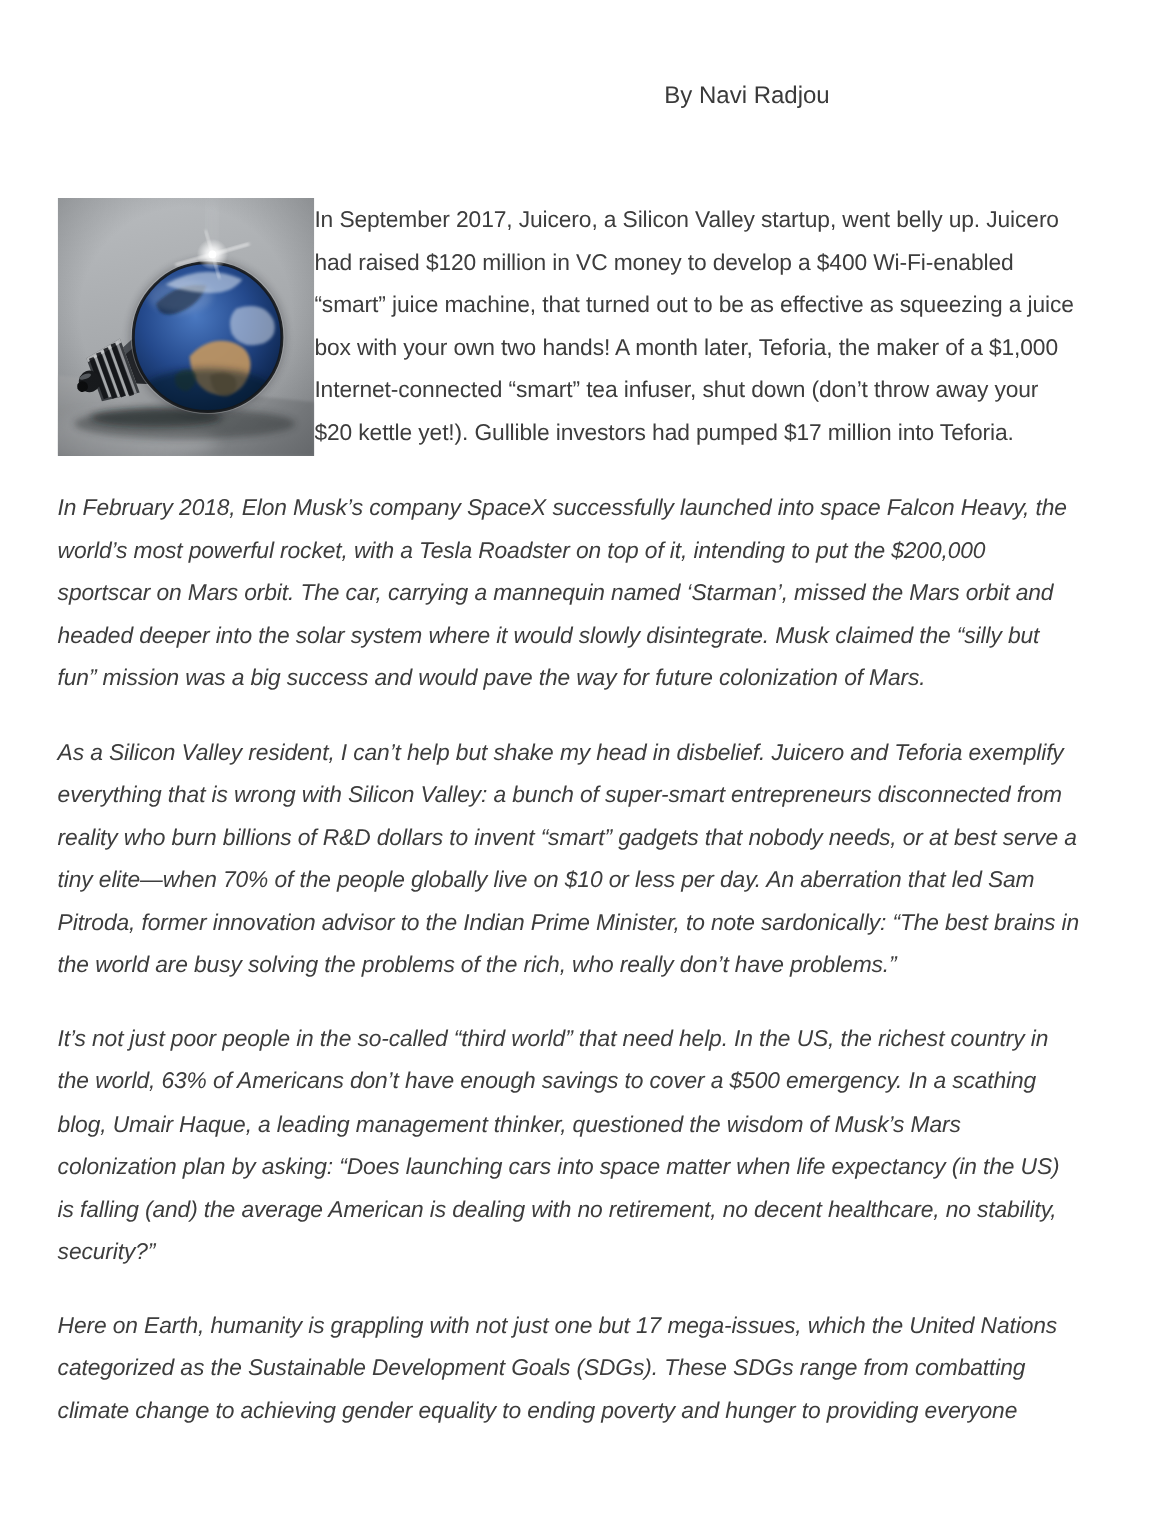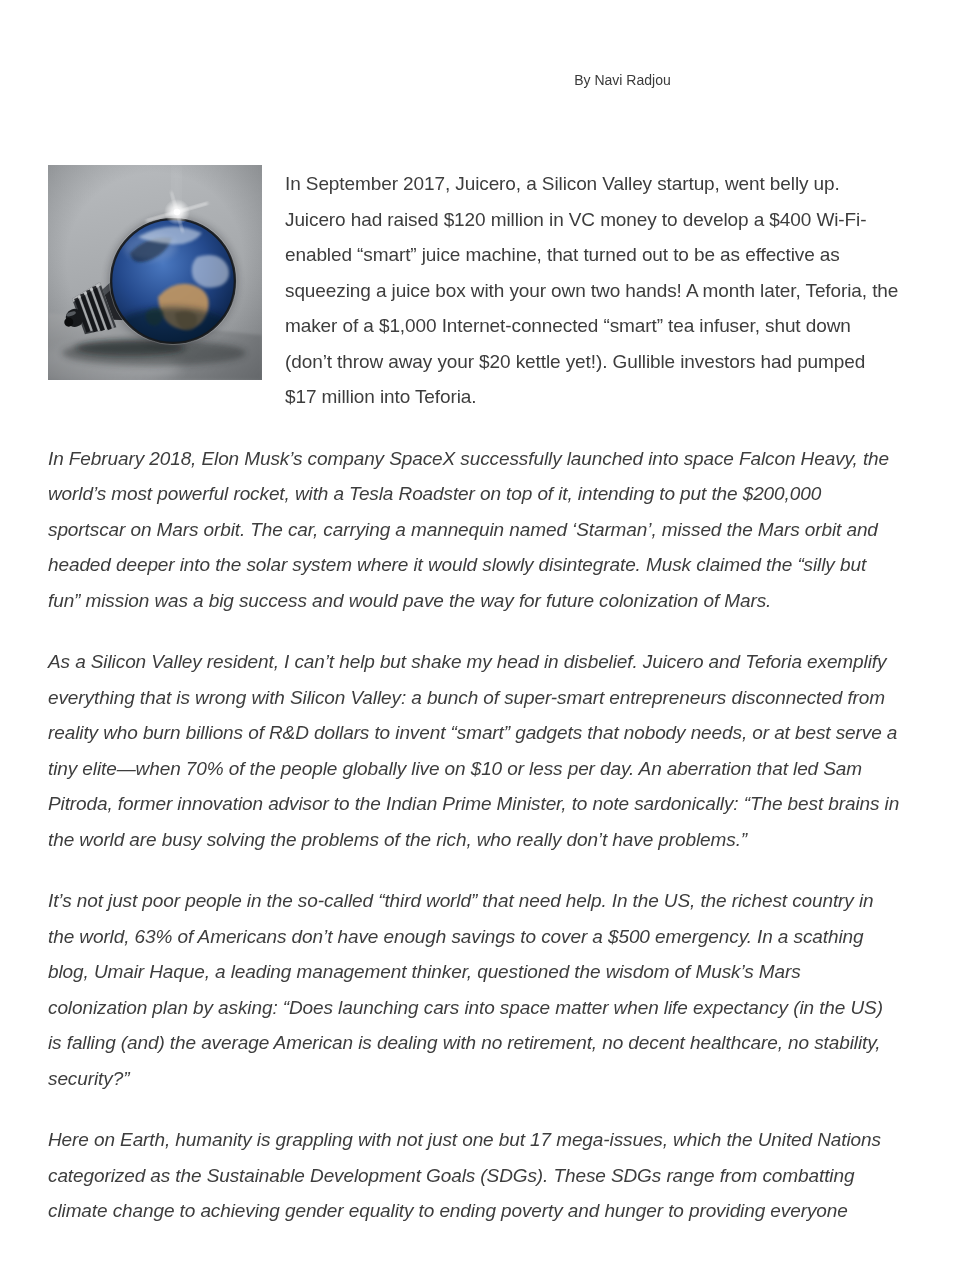--- a/index.html
+++ b/index.html
@@ -21,21 +21,21 @@
   .title {
     margin: 0;
     font-size: 37px;
     font-weight: 400;
     line-height: 44px;
     color: #1e1e1e;
     letter-spacing: -0.3px;
   }
   .byline {
     margin-top: 13px;
-    font-size: 14px;
+    font-size: 20px;
     line-height: 24px;
     color: #3a3a3a;
   }
   .content {
     margin: 73px 60px 0 48px;
     color: #3d3d3d;
     font-size: 19px;
     line-height: 35.5px;
     letter-spacing: -0.1px;
   }
@@ -45,21 +45,20 @@
     margin-bottom: 26px;
   }
   .figure {
     flex: 0 0 214px;
     width: 214px;
     height: 215px;
     overflow: hidden;
   }
   .figure svg { display: block; }
   .intro-text {
-    padding-left: 23px;
     padding-top: 1px;
   }
   .intro-text p { margin: 0; }
   p.para {
     margin: 0 0 26px 0;
     font-style: italic;
   }
 </style>
 </head>
 <body>

